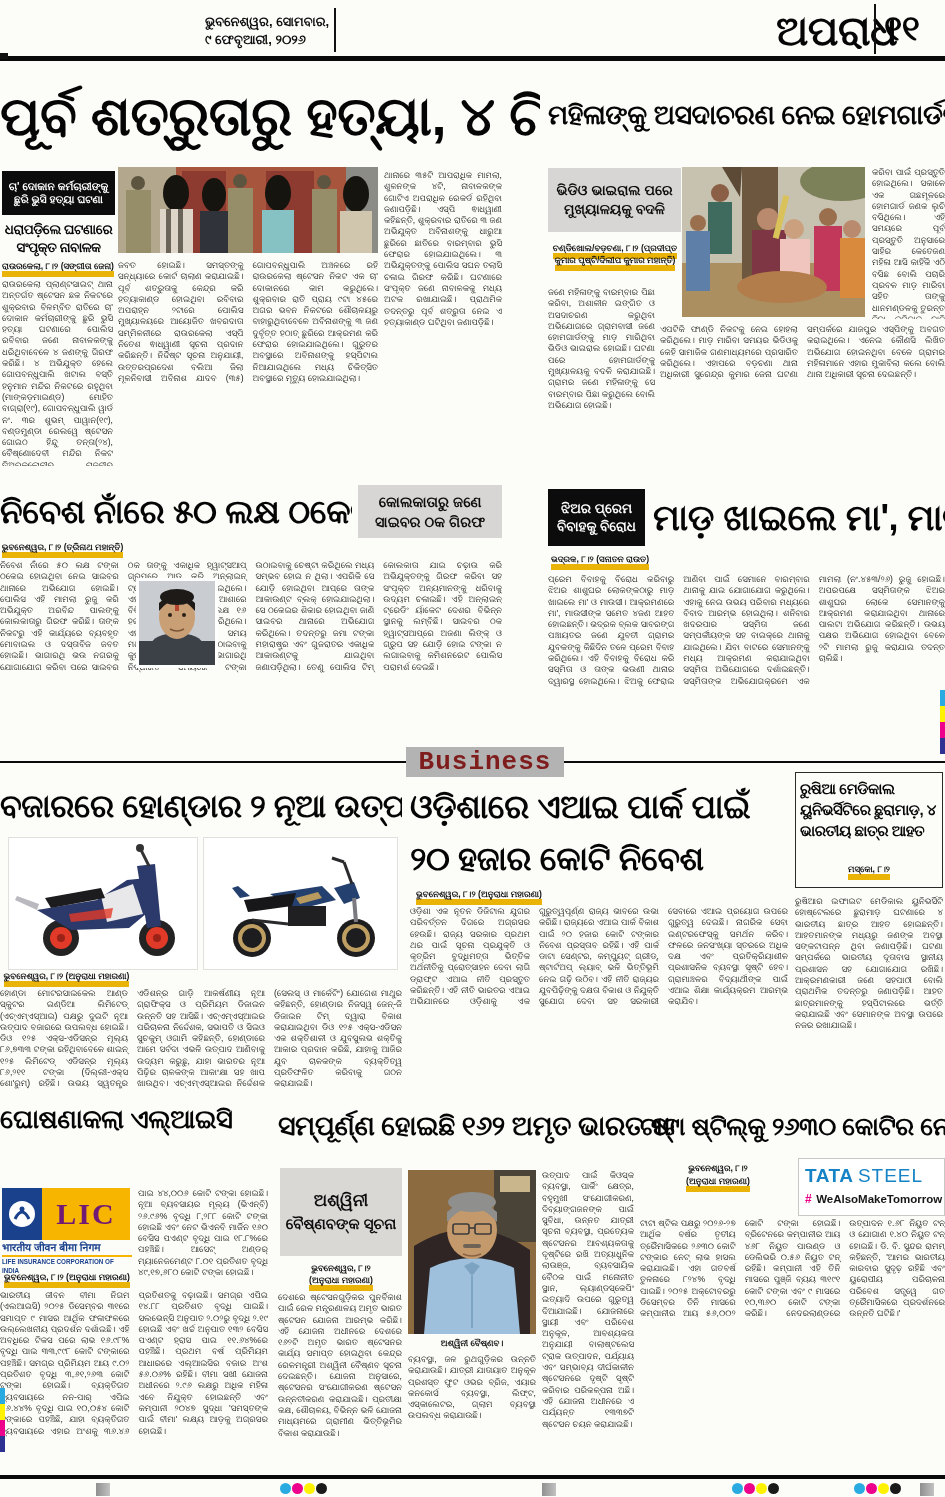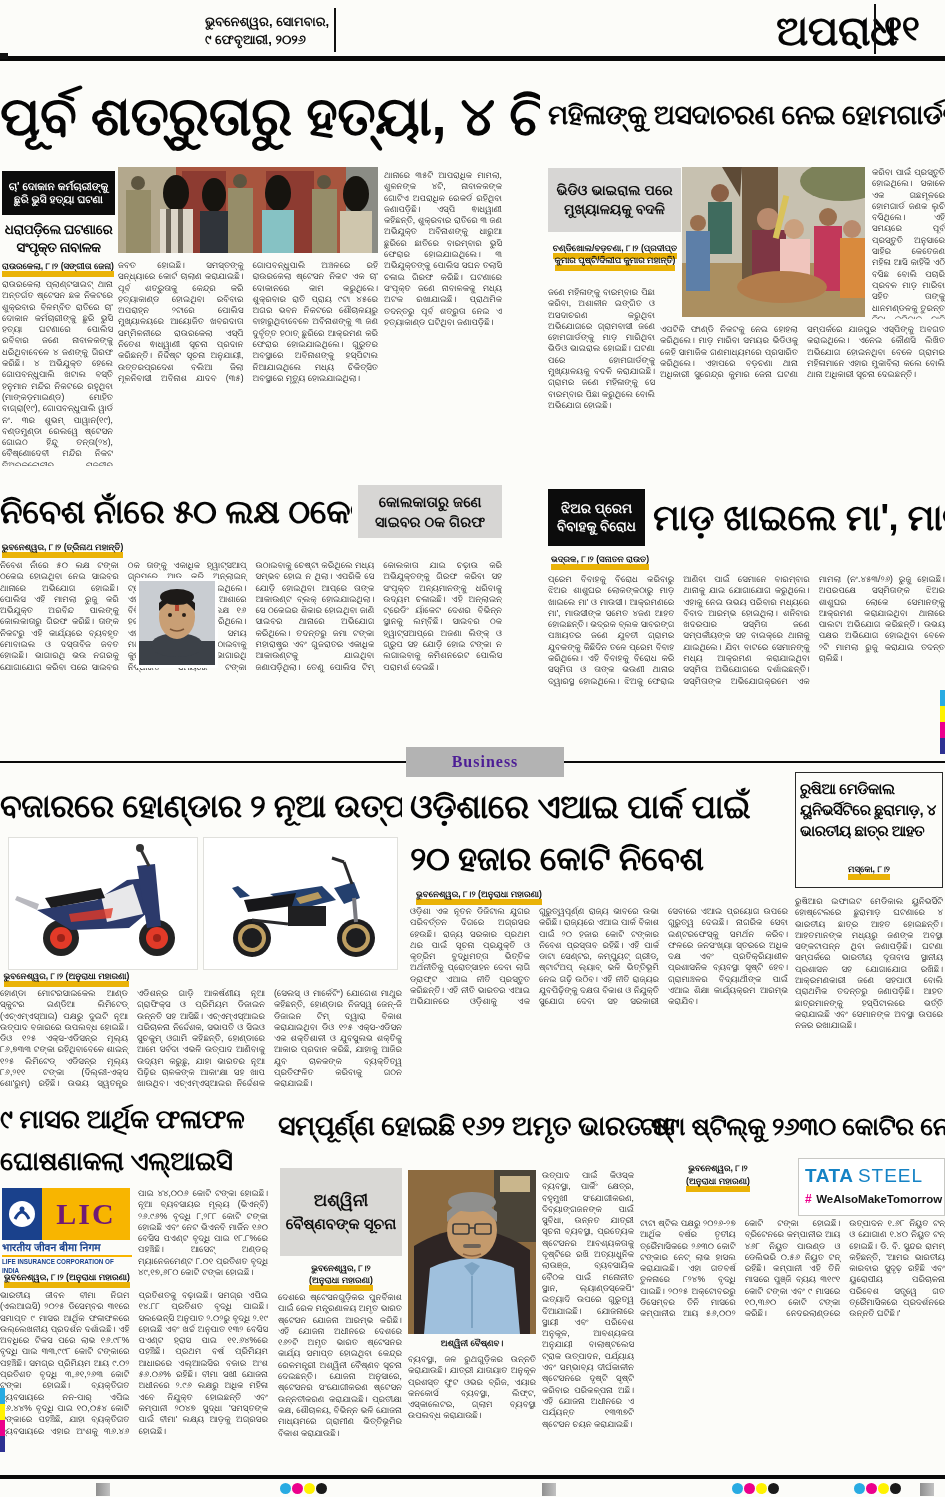--- a/index.html
+++ b/index.html
@@ -150,21 +150,21 @@
     <div class="abs kicker-black" style="left:548px;top:489px;width:97px;height:57px;font-size:13.5px;line-height:18px;padding:3px;box-sizing:border-box;">
       <span>ଝିଅର ପ୍ରେମ ବିବାହକୁ ବିରୋଧ</span>
     </div>
     <div class="abs hl" style="left:653px;top:492px;width:292px;height:56px;font-size:36px;line-height:52px;">ମାଡ଼ ଖାଇଲେ ମା', ମାଉସୀ</div>
     <div class="abs byline" style="left:545px;top:554px;width:110px;"><span>ଭଦ୍ରକ, ୮।୨ (ସନାତନ ରାଉତ)</span></div>
     <div class="abs body-txt cols3" style="left:548px;top:574px;width:397px;height:174px;">ପ୍ରେମ ବିବାହକୁ ବିରୋଧ କରିବାରୁ ଝିଅର ଶାଶୁଘର ଲୋକଙ୍କଠାରୁ ମାଡ଼ ଖାଇଲେ ମା' ଓ ମାଉସୀ। ଆକ୍ରମଣରେ ମା', ମାଉସୀଙ୍କ ସମେତ ୪ଜଣ ଆହତ ହୋଇଛନ୍ତି। ଭଦ୍ରକ ବ୍ଲକ ସାବରଙ୍ଗ ପଞ୍ଚାୟତର ଜଣେ ଯୁବତୀ ଗ୍ରାମର ଯୁବକଙ୍କୁ କିଛିଦିନ ତଳେ ପ୍ରେମ ବିବାହ କରିଥିଲେ। ଏହି ବିବାହକୁ ବିରୋଧ କରି ସସ୍ମିତା ଓ ତାଙ୍କ ଭଉଣୀ ଥାନାର ଦ୍ୱାରସ୍ଥ ହୋଇଥିଲେ। ଝିଅକୁ ଫେରାଇ ଆଣିବା ପାଇଁ ସେମାନେ ବାରମ୍ବାର ଥାନାକୁ ଯାଇ ଯୋଗାଯୋଗ କରୁଥିଲେ। ଏହାକୁ ନେଇ ଉଭୟ ପରିବାର ମଧ୍ୟରେ ବିବାଦ ଆରମ୍ଭ ହୋଇଥିଲା। ଶନିବାର ଖଦରପାର ସସ୍ମିତା ଜଣେ ସମ୍ପର୍କୀୟଙ୍କ ସହ ବାଇକ୍‌ରେ ଥାନାକୁ ଯାଇଥିଲେ। ଯିବା ବାଟରେ ସେମାନଙ୍କୁ ମଧ୍ୟ ଆକ୍ରମଣ କରାଯାଇଥିବା ସସ୍ମିତା ଅଭିଯୋଗରେ ଦର୍ଶାଇଛନ୍ତି। ସସ୍ମିତାଙ୍କ ଅଭିଯୋଗକ୍ରମେ ଏକ ମାମଲା (ନଂ.୪୫୩/୨୬) ରୁଜୁ ହୋଇଛି। ଅପରପକ୍ଷେ ସସ୍ମିତାଙ୍କ ଝିଅର ଶାଶୁଘର ଲୋକେ ସେମାନଙ୍କୁ ଆକ୍ରମଣ କରାଯାଇଥିବା ଥାନାରେ ପାଲଟା ଅଭିଯୋଗ କରିଛନ୍ତି। ଉଭୟ ପକ୍ଷର ଅଭିଯୋଗ ହୋଇଥିବା ବେଳେ ୨ଟି ମାମଲା ରୁଜୁ କରାଯାଇ ତଦନ୍ତ ଚାଲିଛି।</div>
   </div>
 
   <div class="rule" style="left:0;top:761px;width:945px;height:2px;"></div>
   <div class="abs" style="left:406px;top:747px;width:158px;height:30px;background:#b3b3b3;display:flex;align-items:center;justify-content:center;z-index:3;">
-    <span style="font-family:Liberation Serif, serif;font-size:16px;font-weight:bold;color:#4c1d95;letter-spacing:1px;">Business</span>
+    <span style="font-family:Liberation Mono, monospace;font-size:26px;font-weight:bold;color:#7f1d1d;letter-spacing:1px;">Business</span>
   </div>
 
   <div>
     <div class="abs hl" style="left:0;top:781px;width:402px;height:54px;font-size:32px;line-height:50px;">ବଜାରରେ ହୋଣ୍ଡାର ୨ ନୂଆ ଉତ୍ପାଦ</div>
     <div class="ph" style="left:8px;top:837px;width:188px;height:131px;background:#fff;border:1px solid #e0e0dc;">
       <svg width="188" height="131" viewBox="0 0 188 131" xmlns="http://www.w3.org/2000/svg">
         <rect width="188" height="131" fill="#ffffff"></rect>
         <circle cx="52" cy="100" r="18" fill="#232323"></circle>
           <circle cx="52" cy="100" r="11" fill="#e23a28"></circle>
           <circle cx="52" cy="100" r="4" fill="#9c2218"></circle>
@@ -213,21 +213,20 @@
   <div>
     <div class="abs" style="left:795px;top:772px;width:148px;height:116px;border:1.5px solid #2a2a2a;box-sizing:border-box;padding:5px 4px 2px;">
       <div class="hl2" style="font-size:15px;line-height:21px;text-align:left;height:86px;">ରୁଷିଆ ମେଡିକାଲ ୟୁନିଭର୍ସିଟିରେ ଛୁରାମାଡ଼, ୪ ଭାରତୀୟ ଛାତ୍ର ଆହତ</div>
       <div class="byline"><span>ମସ୍କୋ, ୮।୨</span></div>
     </div>
     <div class="abs body-txt" style="left:795px;top:896px;width:148px;height:200px;">ରୁଷିଆର ଇଫାଇଟ ମେଡିକାଲ ୟୁନିଭର୍ସିଟି ହୋଷ୍ଟେଲରେ ଛୁରାମାଡ଼ ଘଟଣାରେ ୪ ଭାରତୀୟ ଛାତ୍ର ଆହତ ହୋଇଛନ୍ତି। ଆହତମାନଙ୍କ ମଧ୍ୟରୁ ଜଣଙ୍କ ଅବସ୍ଥା ସଙ୍କଟାପନ୍ନ ଥିବା ଜଣାପଡ଼ିଛି। ଘଟଣା ସମ୍ପର୍କରେ ଭାରତୀୟ ଦୂତାବାସ ସ୍ଥାନୀୟ ପ୍ରଶାସନ ସହ ଯୋଗାଯୋଗ ରଖିଛି। ଆକ୍ରମଣକାରୀ ଜଣେ ସହପାଠୀ ବୋଲି ପ୍ରାଥମିକ ତଦନ୍ତରୁ ଜଣାପଡ଼ିଛି। ଆହତ ଛାତ୍ରମାନଙ୍କୁ ହସ୍ପିଟାଲରେ ଭର୍ତ୍ତି କରାଯାଇଛି ଏବଂ ସେମାନଙ୍କ ଅବସ୍ଥା ଉପରେ ନଜର ରଖାଯାଇଛି।</div>
   </div>
 
   <div>
     <div class="abs hl2" style="left:0;top:1098px;width:276px;height:84px;font-size:26px;line-height:42px;">
-      <div>୯ ମାସର ଆର୍ଥିକ ଫଳାଫଳ</div>
       <div>ଘୋଷଣାକଲା ଏଲ୍‌ଆଇସି</div>
     </div>
 
     <div class="abs" style="left:2px;top:1188px;width:130px;height:82px;">
       <div style="display:flex;">
         <div style="width:40px;height:52px;background:#1a418c;display:flex;align-items:center;justify-content:center;">
           <svg width="30" height="30" viewBox="0 0 30 30">
               <circle cx="15" cy="15" r="13" fill="#fff"></circle>
               <path d="M8 20 Q15 6 22 20" stroke="#1a418c" stroke-width="3" fill="none"></path>
               <circle cx="15" cy="10" r="2.5" fill="#1a418c"></circle>

